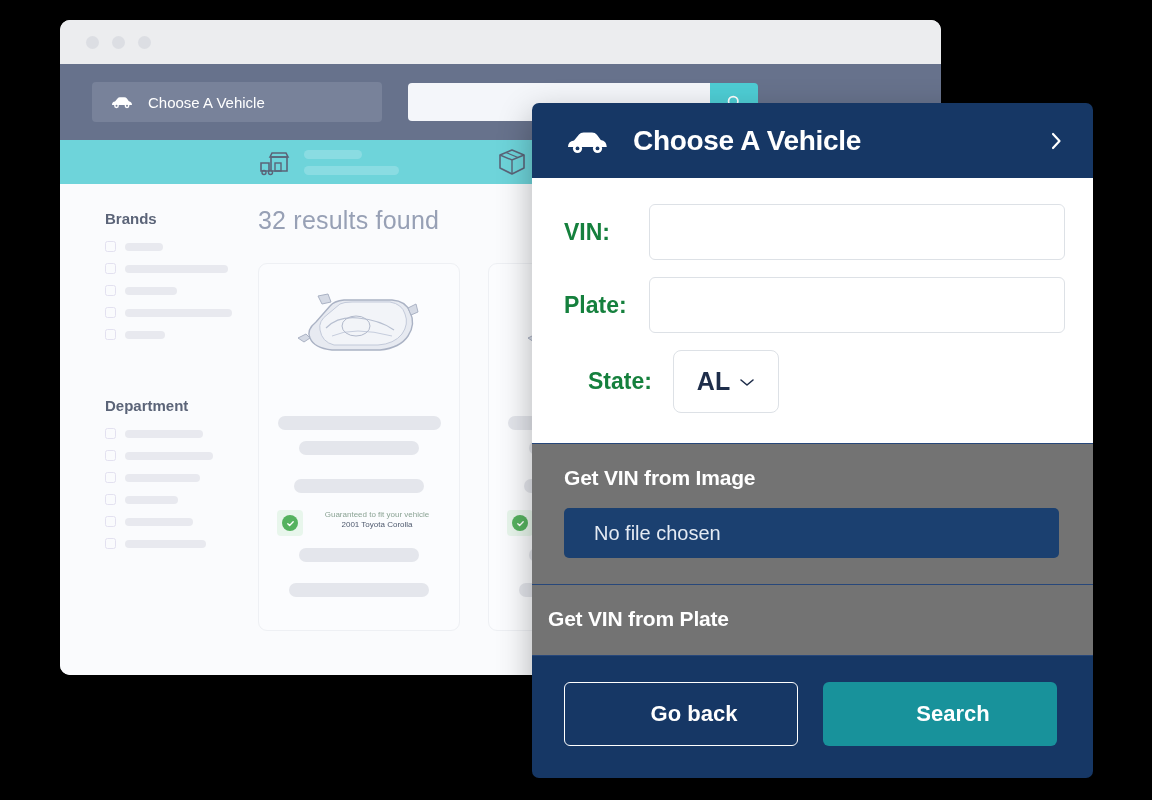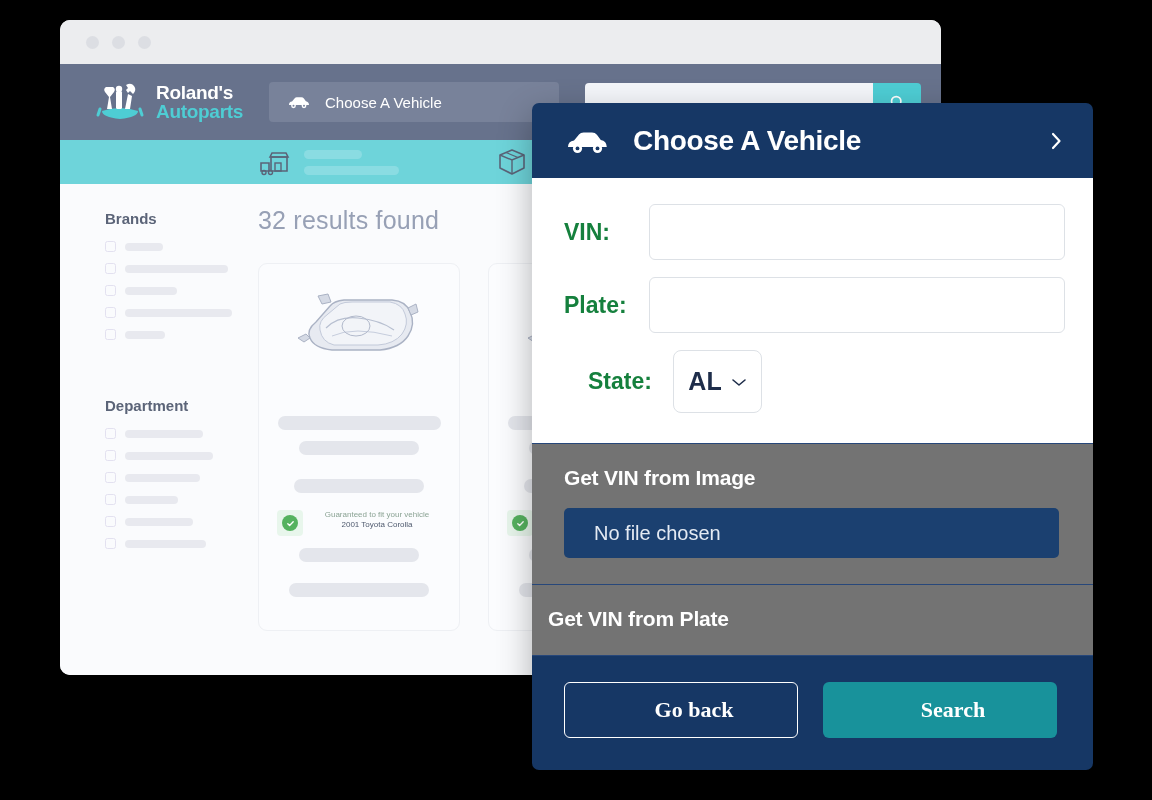--- a/index.html
+++ b/index.html
@@ -255,21 +255,21 @@
     border: 1px solid #dde1e6;
     border-radius: 6px;
     background: #ffffff;
     outline: none;
     padding: 0 14px;
     font-size: 18px;
     font-family: "Liberation Sans", sans-serif;
     color: #1e2d4a;
   }
   .state-select {
-    width: 89px;
+    width: 106px;
     height: 63px;
     border: 1px solid #dde1e6;
     border-radius: 8px;
     background: #ffffff;
     display: flex;
     align-items: center;
     justify-content: center;
     gap: 9px;
     cursor: pointer;
   }
@@ -319,26 +319,26 @@
   .modal-section.plate { padding-bottom: 24px; padding-left: 16px; }
 
   .modal-footer {
     background: #163765;
     border-top: 1px solid #27477a;
     padding: 26px 30px 32px 32px;
     display: flex;
     gap: 25px;
   }
   .btn {
-    height: 56px;
+    height: 64px;
     border-radius: 6px;
     font-size: 22px;
     font-weight: bold;
     cursor: pointer;
-    font-family: Liberation Serif, serif;
+    font-family: Liberation Sans, sans-serif;
     display: flex;
     align-items: center;
     justify-content: center;
     padding-left: 26px;
   }
   .btn-ghost {
     width: 234px;
     background: transparent;
     border: 1.6px solid #ffffff;
     color: #ffffff;
@@ -358,37 +358,20 @@
   <div class="browser">
 
     <div class="browser-chrome">
       <span class="dot"></span>
       <span class="dot"></span>
       <span class="dot"></span>
     </div>
 
     <div class="site-header">
 
-      <div class="logo">
-        <span class="logo-mark">
-          <svg viewBox="0 0 56 42" width="56" height="42">
-            <path d="M10 30 Q28 24 46 30 Q46 36 28 38 Q10 36 10 30 Z" fill="#4ecdd4"></path>
-            <path d="M8 28 L6 34 M48 28 L50 34" stroke="#4ecdd4" stroke-width="3" stroke-linecap="round"></path>
-            <path d="M14 6 q-3 2 -1 5 l4 5 -2 12 h5 l-2 -12 4 -5 q2 -3 -1 -5 z" fill="#ffffff"></path>
-            <rect x="24" y="10" width="6" height="18" rx="1.5" fill="#ffffff"></rect>
-            <circle cx="27" cy="8" r="3.2" fill="#ffffff"></circle>
-            <path d="M38 5 l-4 4 2 3 4 -4 z M36 13 l-3 15 h5 l2 -13 z" fill="#ffffff"></path>
-            <path d="M34 4 q5 -3 8 1 q3 4 -1 8 l-3 -3 z" fill="#ffffff"></path>
-          </svg>
-        </span>
-        <span class="logo-text">
-          <div class="logo-line1">Roland's</div>
-          <div class="logo-line2">Autoparts</div>
-        </span>
-      </div>
 
       <div class="vehicle-selector">
         <span class="car-icon-sm">
           <svg viewBox="0 0 24 14" width="24" height="14">
             <path d="M2 10 q0 -3 3 -3.4 l2.5 -3.2 q0.9 -1.1 2.4 -1.1 h4.4 q1.7 0 2.6 1.2 l2 2.8 q3 0.6 3.1 3.7 h-20 z" fill="#ffffff"></path>
             <circle cx="6.5" cy="10.8" r="2.4" fill="#ffffff"></circle>
             <circle cx="17" cy="10.8" r="2.4" fill="#ffffff"></circle>
             <circle cx="6.5" cy="10.8" r="1" fill="#78829a"></circle>
             <circle cx="17" cy="10.8" r="1" fill="#78829a"></circle>
           </svg>

